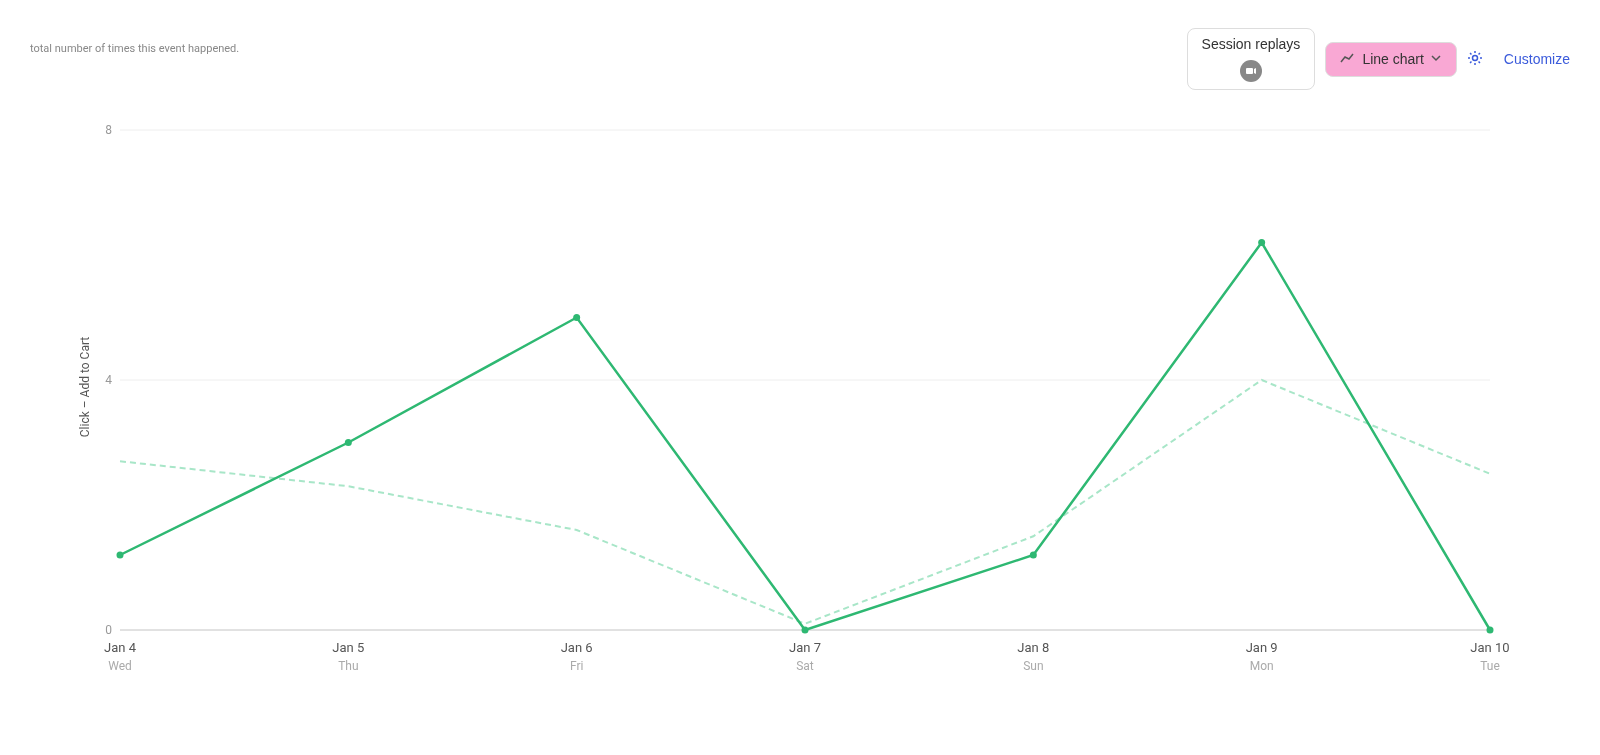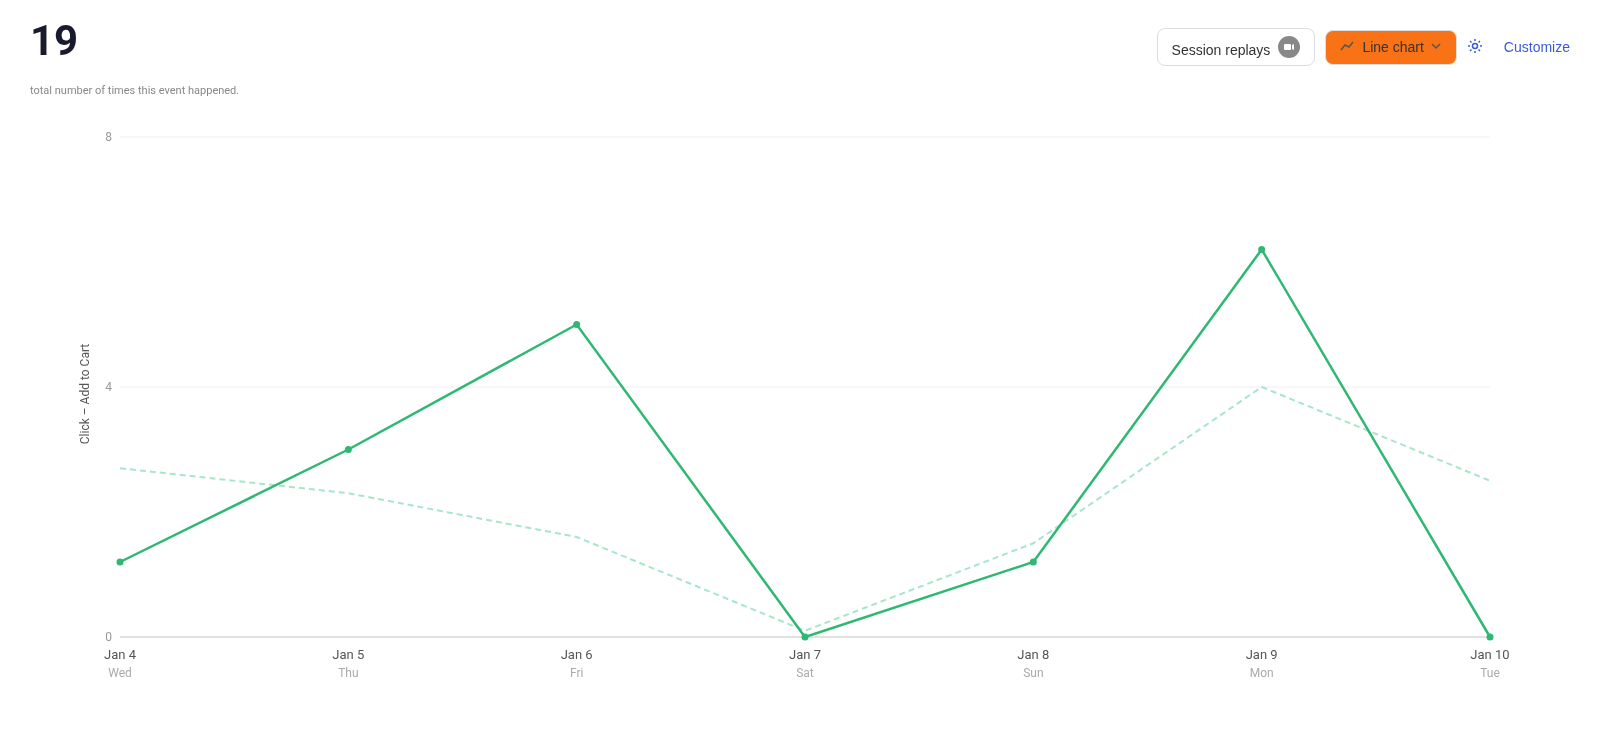--- a/index.html
+++ b/index.html
@@ -36,49 +36,50 @@
       margin-top: 22px;
     }
     .controls {
       display: flex;
       align-items: center;
       gap: 10px;
       margin-top: 8px;
     }
     .btn-session-replays {
       display: flex;
-      align-items: flex-end;
+      align-items: center;
       gap: 8px;
       border: 1px solid #ddd;
       border-radius: 8px;
       padding: 7px 14px;
       background: #fff;
       font-size: 14px;
       color: #333;
       cursor: pointer;
+      flex-direction: column;
     }
     .btn-session-replays .cam-icon {
       width: 22px;
       height: 22px;
       background: #888;
       border-radius: 50%;
       display: flex;
       align-items: center;
       justify-content: center;
       color: #fff;
       font-size: 11px;
     }
     .btn-line-chart {
       display: flex;
       align-items: center;
       gap: 6px;
       border: 1px solid #ddd;
       border-radius: 8px;
       padding: 7px 14px;
-      background: #f97316;
+      background: #f9a8d4;
       font-size: 14px;
       color: #333;
       cursor: pointer;
     }
     .btn-customize {
       display: flex;
       align-items: center;
       gap: 21px;
       border: none;
       background: none;
@@ -110,21 +111,20 @@
       width: calc(100% - 50px);
       height: 100%;
     }
   </style>
 </head>
 <body>
 
 <div class="container">
   <div class="header-row">
     <div class="metric-block">
-      <div class="metric-number">19</div>
       <div class="metric-subtitle">total number of times this event happened.</div>
     </div>
     <div class="controls">
       <button class="btn-session-replays">
         <span>Session replays</span>
         <span class="cam-icon">
           <svg width="12" height="12" viewBox="0 0 12 12" fill="white">
             <rect x="1" y="3" width="7" height="6" rx="1"></rect>
             <polygon points="9,4 11,3 11,9 9,8"></polygon>
           </svg>

